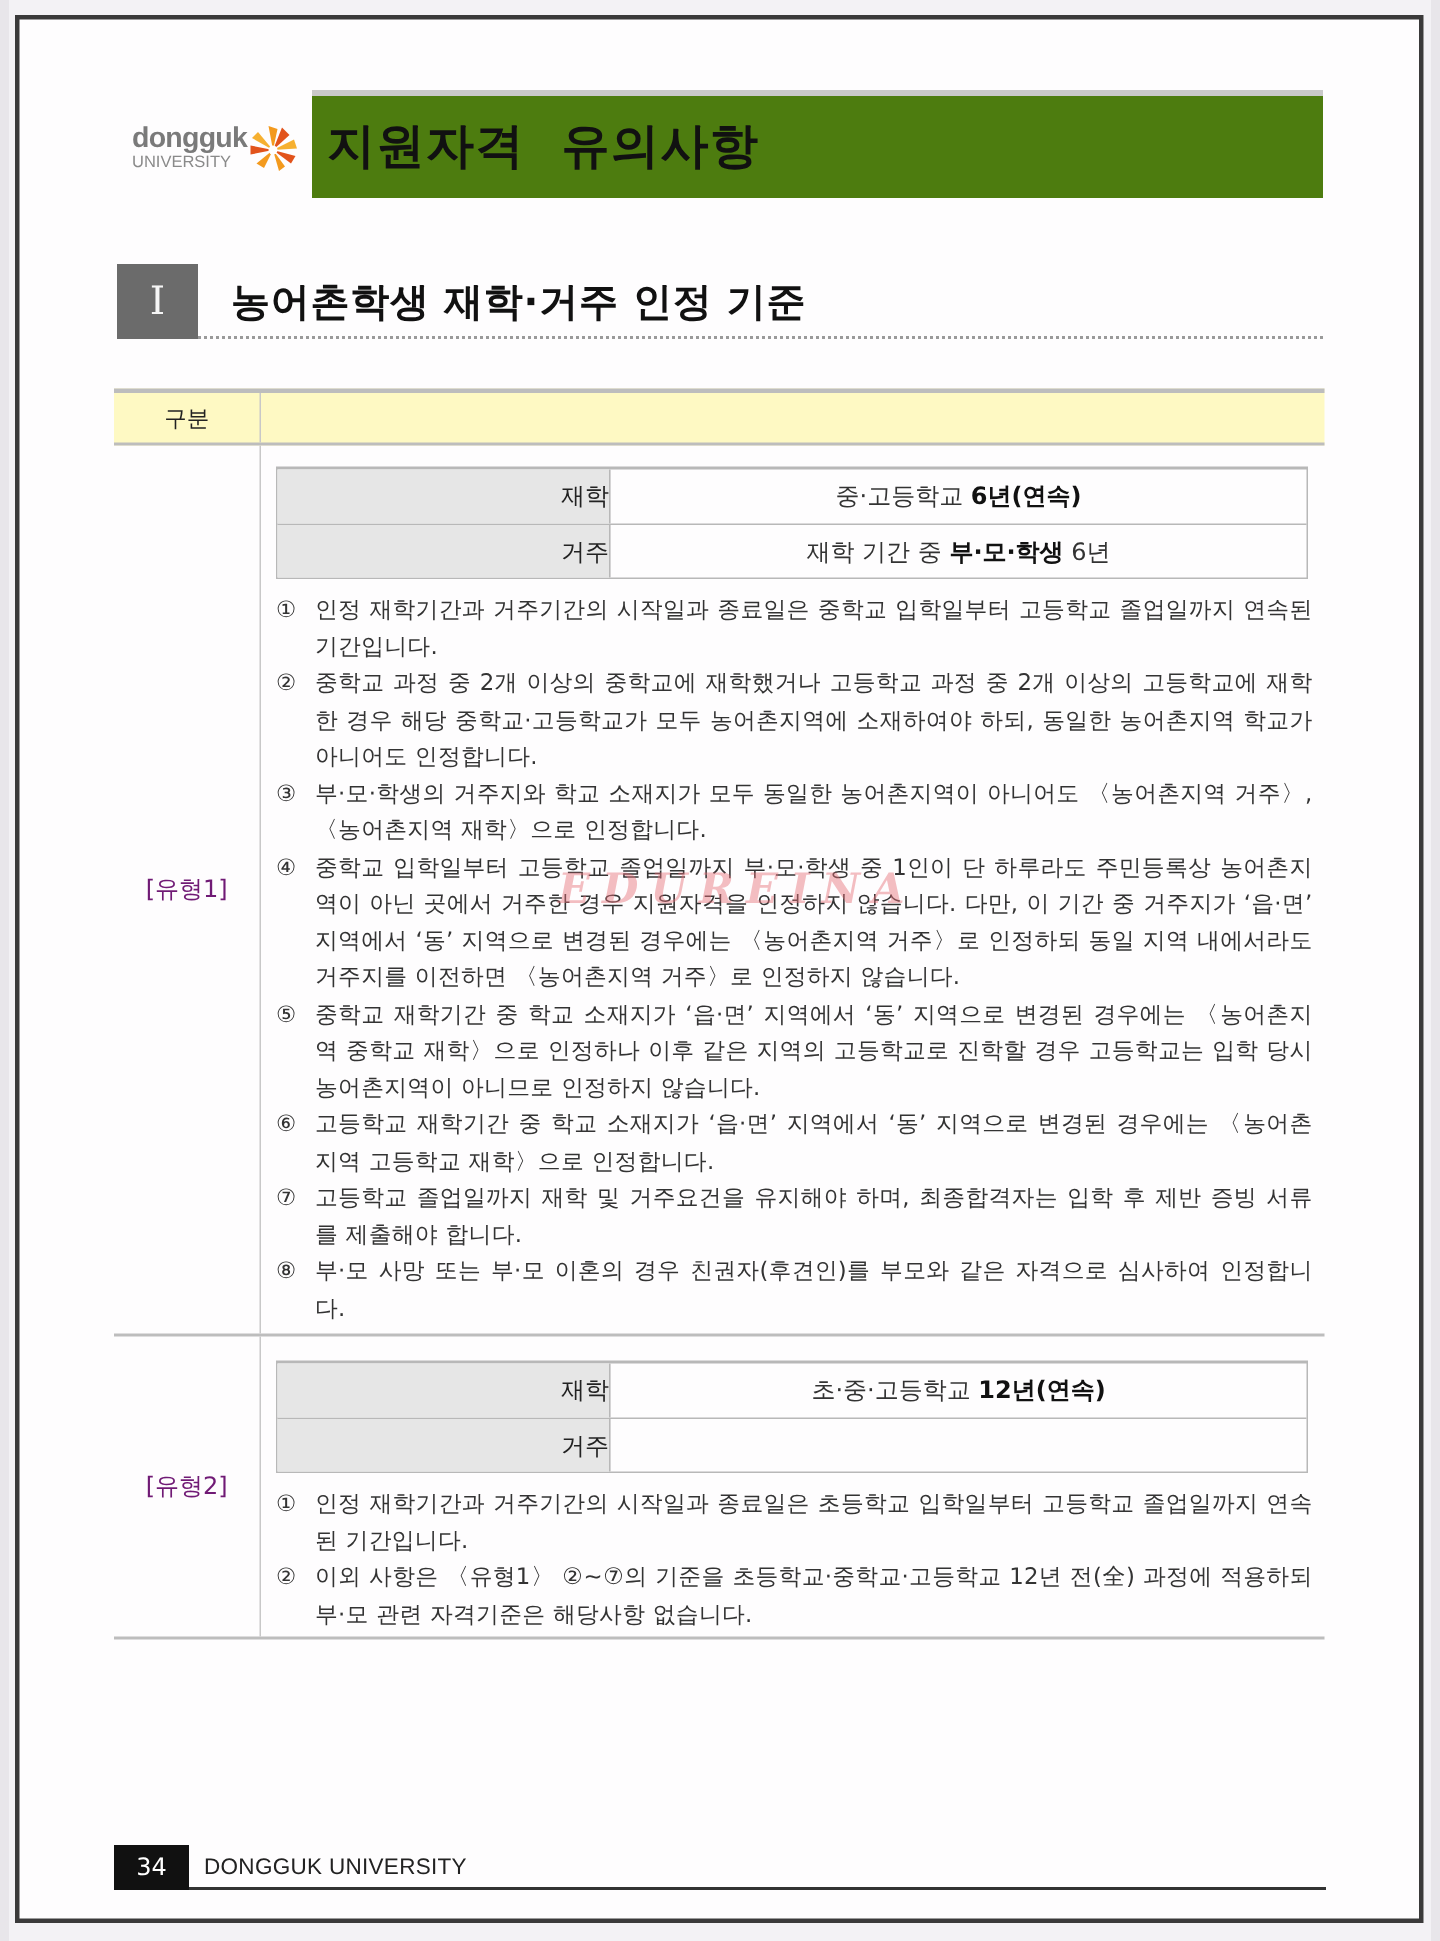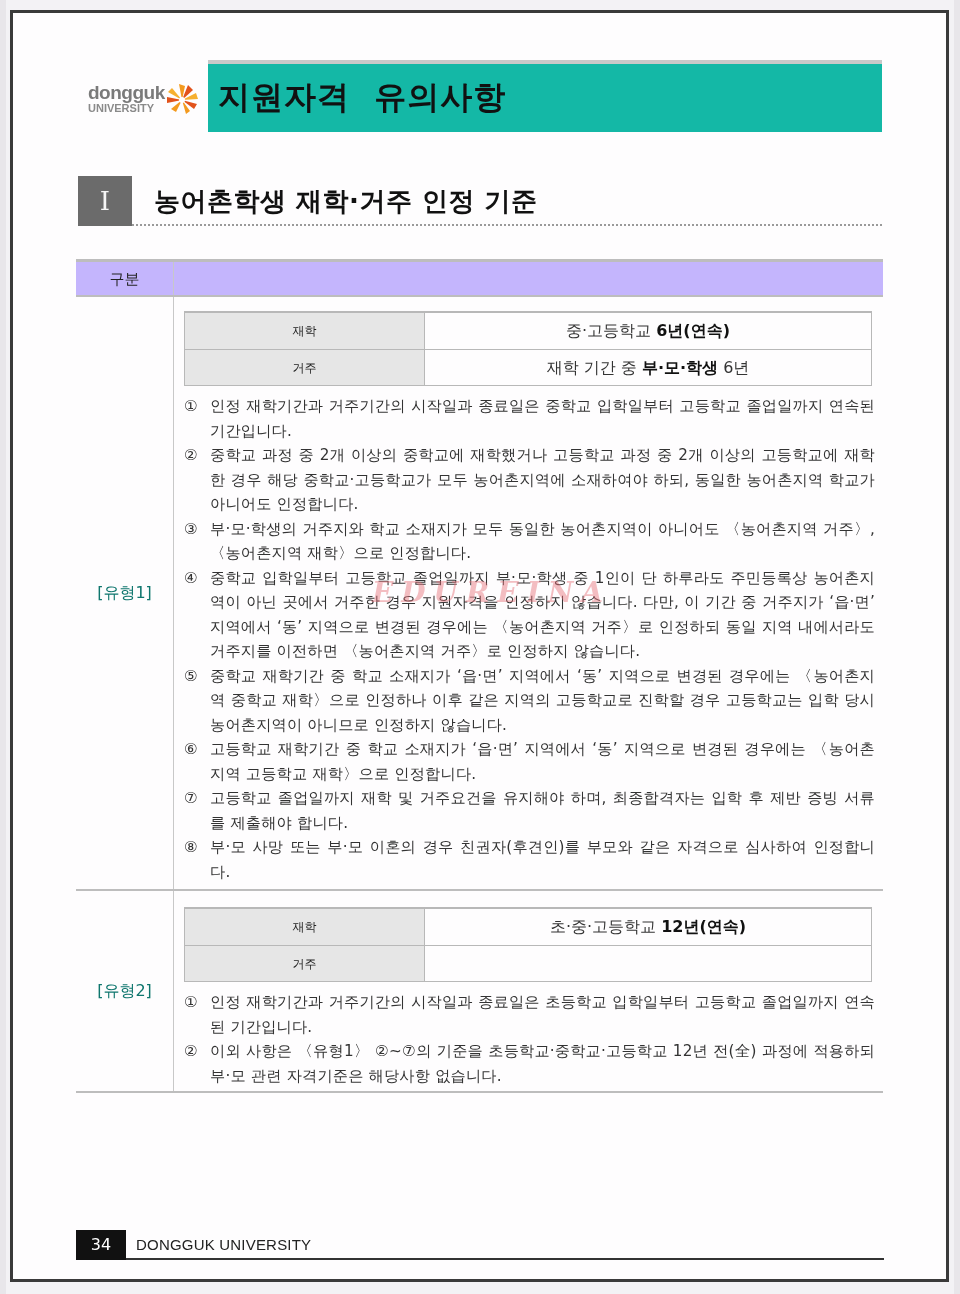--- a/index.html
+++ b/index.html
@@ -9,51 +9,51 @@
       position: absolute; left: 10px; top: 10px; width: 939px; height: 1272px;
       background: #fefdfe; border: 3px solid #3a3a3a;
     }
     .left-shade { position: absolute; left: 0; top: 0; width: 6px; height: 1294px; background: #e8e6ea; }
     .right-shade { position: absolute; right: 0; top: 0; width: 6px; height: 1294px; background: #e8e6ea; }
 
     
     .header { position: absolute; left: 86px; top: 60px; width: 796px; height: 72px; }
     .logo { position: absolute; left: 0; top: 22px; width: 120px; height: 36px; }
     .logo-word { position: absolute; left: 2px; top: 0; font-family: "Liberation Sans", sans-serif; font-size: 19px; font-weight: bold; color: #7a7a7a; letter-spacing: -0.5px; }
-    .logo-sub { position: absolute; left: 2px; top: 20px; font-family: "Liberation Sans", sans-serif; font-size: 11px; color: #8a8a8a; letter-spacing: 0px; font-weight: bold; }
+    .logo-sub { position: absolute; left: 2px; top: 20px; font-family: "Liberation Sans", sans-serif; font-size: 11px; color: #8a8a8a; letter-spacing: 0px; }
     .logo-mark { position: absolute; left: 80px; top: -2px; width: 36px; height: 36px; }
     .title-band {
       position: absolute; left: 122px; top: 0; width: 674px; height: 72px;
-      background: #14b8a6; border-top: 4px solid #c9c9c9;
+      background: #4d7c0f; border-top: 4px solid #c9c9c9;
     }
     .title-text { position: absolute; left: 10px; top: 12px; font-size: 32px; font-weight: bold; color: #111; letter-spacing: 1px; }
 
     
     .section { position: absolute; left: 78px; top: 176px; width: 804px; height: 52px; }
     .roman-box {
       position: absolute; left: 0; top: 0; width: 54px; height: 50px; background: #6b6b6b;
       color: #f5f5f5; font-family: "DejaVu Serif", serif; font-size: 26px; text-align: center; line-height: 50px;
     }
     .section-title { position: absolute; left: 76px; top: 8px; font-size: 26px; font-weight: bold; color: #111; letter-spacing: 0.5px; }
     .section-rule { position: absolute; left: 54px; top: 48px; width: 750px; height: 0; border-top: 2px dotted #9a9a9a; }
 
     
     .main-table { position: absolute; left: 76px; top: 259px; width: 807px; }
-    .thead { height: 38px; background: #c4b5fd; border-top: 3px solid #bdbdbd; border-bottom: 2px solid #bdbdbd; display: flex; }
+    .thead { height: 38px; background: #fef9c3; border-top: 3px solid #bdbdbd; border-bottom: 2px solid #bdbdbd; display: flex; }
     .th { font-size: 15px; color: #222; line-height: 34px; text-align: center; }
     .th-col1 { width: 98px; border-right: 1px solid #c8c8c8; }
     .th-col2 { flex: 1; }
     .trow { display: flex; border-bottom: 2px solid #bdbdbd; }
-    .cell-label { width: 98px; border-right: 1px solid #c8c8c8; display: flex; align-items: center; justify-content: center; font-size: 16px; color: #0f766e; }
+    .cell-label { width: 98px; border-right: 1px solid #c8c8c8; display: flex; align-items: center; justify-content: center; font-size: 16px; color: #701a75; }
     .cell-body { flex: 1; padding: 14px 8px 8px 10px; }
 
     .inner-table { width: 688px; border: 1px solid #b8b8b8; border-top: 2px solid #b8b8b8; margin-left: 0; }
     .inner-row { display: flex; height: 36px; }
     .inner-row + .inner-row { border-top: 1px solid #b8b8b8; }
-    .inner-k { width: 240px; background: #e6e6e6; border-right: 1px solid #b8b8b8; text-align: center; line-height: 36px; font-size: 12px; color: #222; }
+    .inner-k { width: 222px; background: #e6e6e6; border-right: 1px solid #b8b8b8; text-align: right; line-height: 36px; font-size: 16px; color: #222; }
     .inner-v { flex: 1; text-align: center; line-height: 36px; font-size: 16px; color: #333; }
     .inner-v b { font-weight: bold; color: #111; }
 
     .notes { margin-top: 8px; list-style: none; }
     .note { display: flex; font-size: 15.2px; line-height: 24.5px; color: #333; letter-spacing: 0.2px; }
     .note-num { width: 26px; flex-shrink: 0; font-size: 15px; }
     .note-text { flex: 1; text-align: justify; }
 
     .row1 .cell-body { height: 592px; }
     .row2 .cell-body { height: 200px; padding-top: 16px; }

